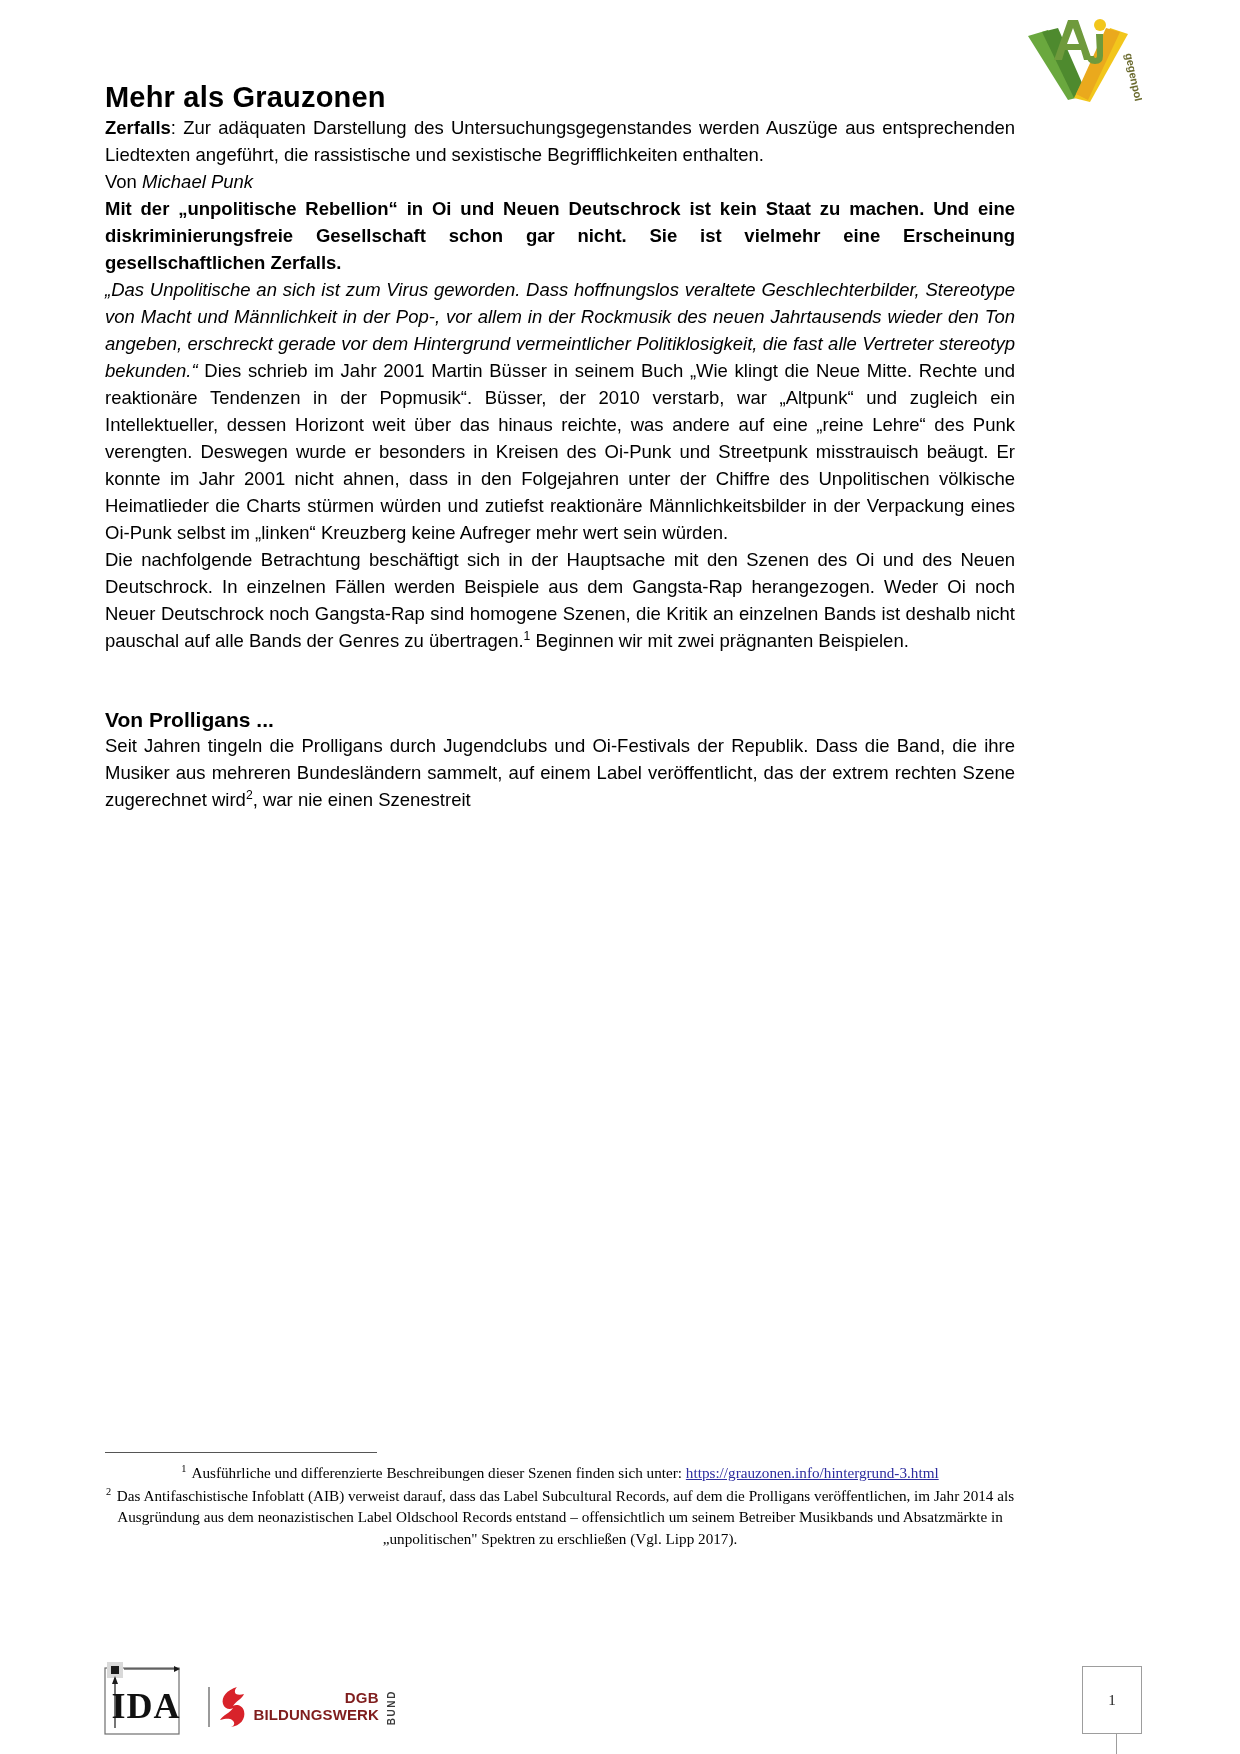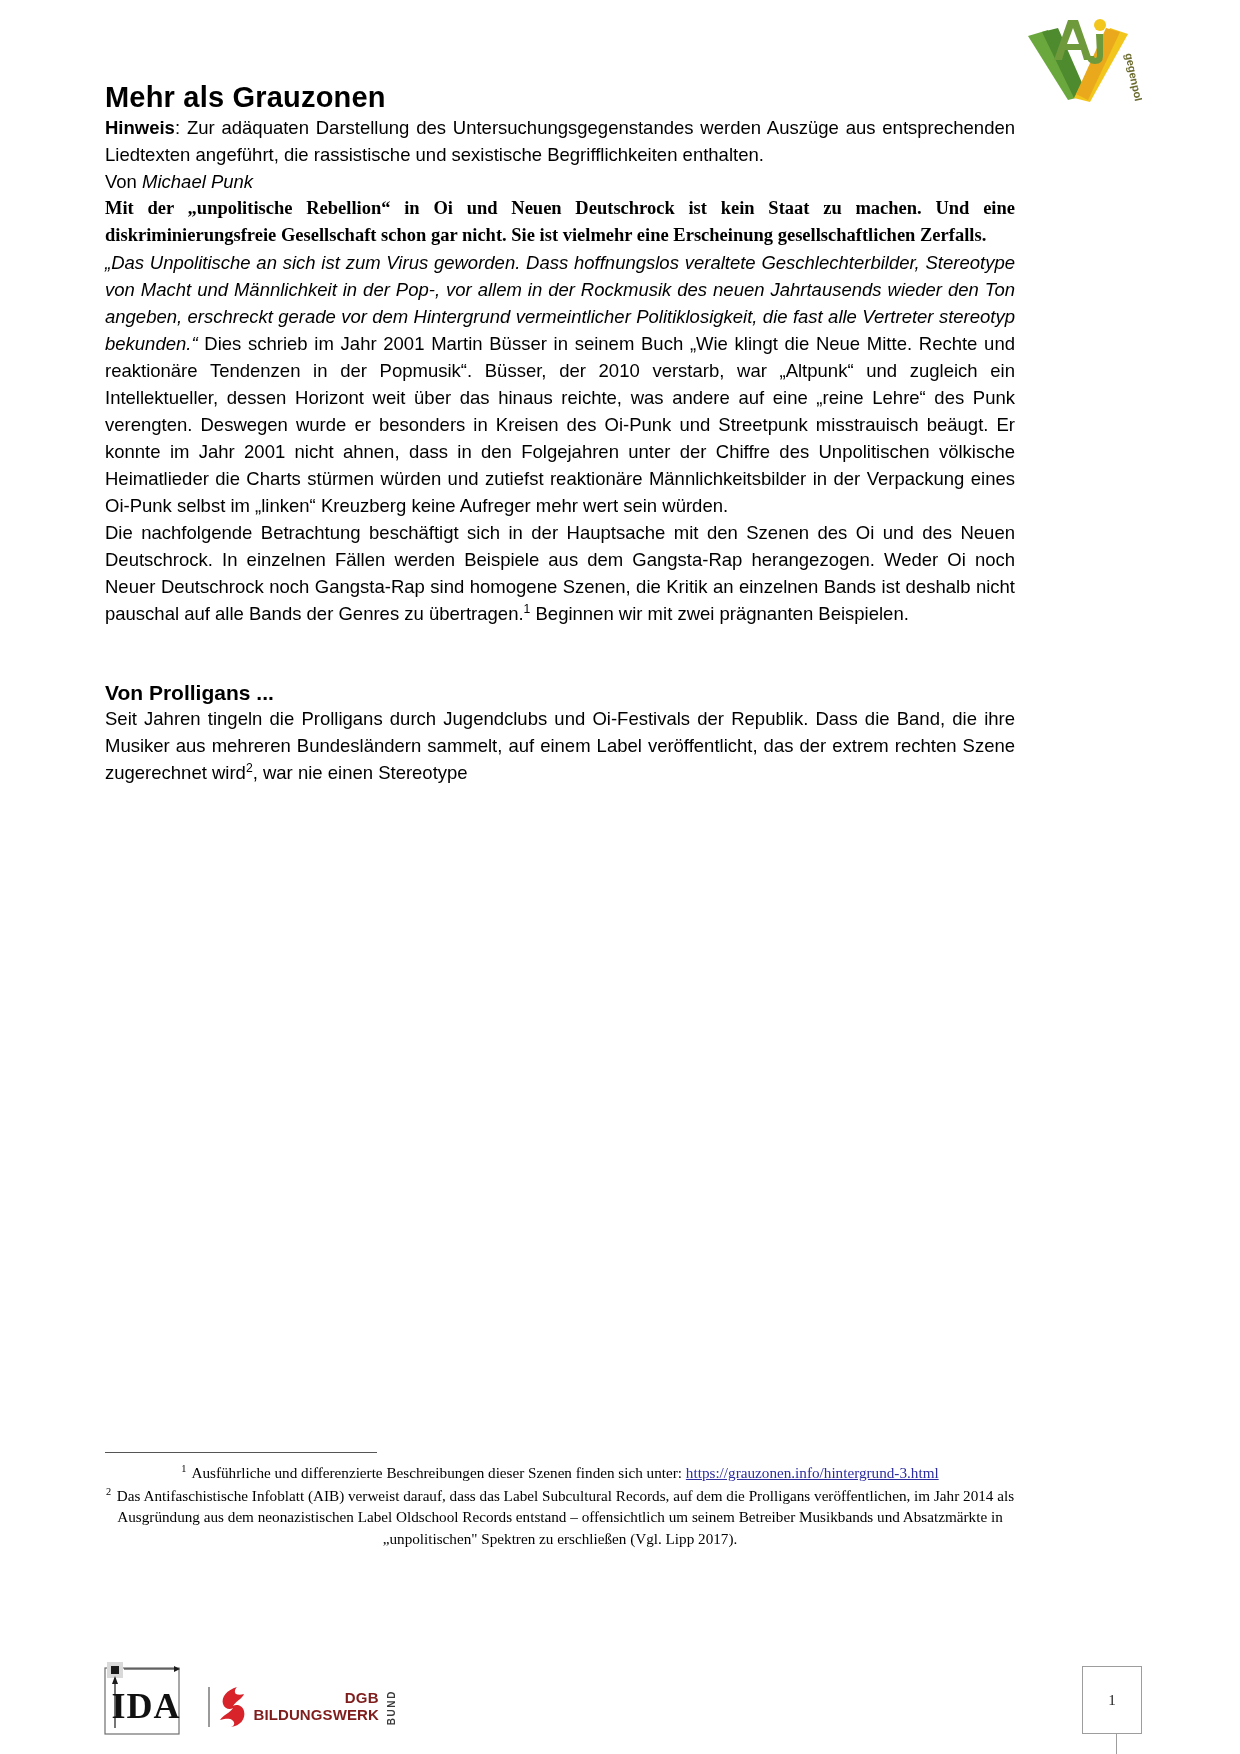--- a/index.html
+++ b/index.html
@@ -62,21 +62,20 @@
 
   .byline { margin-top: 48px; font-size: 19px; }
   .byline i { font-style: italic; }
 
   .lead {
     margin-top: 55px;
     font-weight: bold;
     font-size: 19px;
     line-height: 1.47;
     text-align: justify;
-    font-family: Liberation Serif, serif;
   }
 
   .quote-para { margin-top: 52px; }
   .quote-para i { font-style: italic; }
 
   .para-2 { margin-top: 50px; }
 
   h2.sub-head {
     margin: 0;
     padding-top: 54px;
@@ -215,33 +214,33 @@
       <circle cx="76" cy="17" r="6" fill="#f2c61c"></circle>
 
       <text x="101" y="46" fill="#6b6b2f" font-family="Liberation Sans, sans-serif" font-size="11" font-weight="bold" transform="rotate(78 101 46)">gegenpol</text>
     </svg>
   </div>
 
   <div class="content">
 
     <h1 class="doc-title">Mehr als Grauzonen</h1>
 
-    <p class="body-text note"><b>Hinweis</b><span>: Zur adäquaten Darstellung des Untersuchungsgegenstandes werden Auszüge aus entsprechenden Liedtexten angeführt, die rassistische und sexistische Begrifflichkeiten enthalten.</span></p>
+    <p class="body-text note"><b>Zerfalls</b><span>: Zur adäquaten Darstellung des Untersuchungsgegenstandes werden Auszüge aus entsprechenden Liedtexten angeführt, die rassistische und sexistische Begrifflichkeiten enthalten.</span></p>
 
     <p class="body-text byline"><span>Von </span><i>Michael Punk</i></p>
 
     <p class="body-text lead">Mit der „unpolitische Rebellion“ in Oi und Neuen Deutschrock ist kein Staat zu machen. Und eine diskriminierungsfreie Gesellschaft schon gar nicht. Sie ist vielmehr eine Erscheinung gesellschaftlichen Zerfalls.</p>
 
     <p class="body-text quote-para"><i>„Das Unpolitische an sich ist zum Virus geworden. Dass hoffnungslos veraltete Geschlechterbilder, Stereotype von Macht und Männlichkeit in der Pop-, vor allem in der Rockmusik des neuen Jahrtausends wieder den Ton angeben, erschreckt gerade vor dem Hintergrund vermeintlicher Politiklosigkeit, die fast alle Vertreter stereotyp bekunden.“</i><span> Dies schrieb im Jahr 2001 Martin Büsser in seinem Buch „Wie klingt die Neue Mitte. Rechte und reaktionäre Tendenzen in der Popmusik“. Büsser, der 2010 verstarb, war „Altpunk“ und zugleich ein Intellektueller, dessen Horizont weit über das hinaus reichte, was andere auf eine „reine Lehre“ des Punk verengten. Deswegen wurde er besonders in Kreisen des Oi-Punk und Streetpunk misstrauisch beäugt. Er konnte im Jahr 2001 nicht ahnen, dass in den Folgejahren unter der Chiffre des Unpolitischen völkische Heimatlieder die Charts stürmen würden und zutiefst reaktionäre Männlichkeitsbilder in der Verpackung eines Oi-Punk selbst im „linken“ Kreuzberg keine Aufreger mehr wert sein würden.</span></p>
 
     <p class="body-text para-2"><span>Die nachfolgende Betrachtung beschäftigt sich in der Hauptsache mit den Szenen des Oi und des Neuen Deutschrock. In einzelnen Fällen werden Beispiele aus dem Gangsta-Rap herangezogen. Weder Oi noch Neuer Deutschrock noch Gangsta-Rap sind homogene Szenen, die Kritik an einzelnen Bands ist deshalb nicht pauschal auf alle Bands der Genres zu übertragen.</span><sup class="fn-ref">1</sup><span> Beginnen wir mit zwei prägnanten Beispielen.</span></p>
 
     <h2 class="sub-head">Von Prolligans ...</h2>
 
-    <p class="body-text para-3"><span>Seit Jahren tingeln die Prolligans durch Jugendclubs und Oi-Festivals der Republik. Dass die Band, die ihre Musiker aus mehreren Bundesländern sammelt, auf einem Label veröffentlicht, das der extrem rechten Szene zugerechnet wird</span><sup class="fn-ref">2</sup><span>, war nie einen Stereotype</span></p>
+    <p class="body-text para-3"><span>Seit Jahren tingeln die Prolligans durch Jugendclubs und Oi-Festivals der Republik. Dass die Band, die ihre Musiker aus mehreren Bundesländern sammelt, auf einem Label veröffentlicht, das der extrem rechten Szene zugerechnet wird</span><sup class="fn-ref">2</sup><span>, war nie einen Szenestreit</span></p>
 
   </div>
 
   <div class="footnotes">
     <div class="fn-rule"></div>
 
     <p class="footnote"><sup>1</sup><span> Ausführliche und differenzierte Beschreibungen dieser Szenen finden sich unter: </span><a class="fn-link" href="#">https://grauzonen.info/hintergrund-3.html</a></p>
 
     <p class="footnote"><sup>2</sup><span> Das Antifaschistische Infoblatt (AIB) verweist darauf, dass das Label Subcultural Records, auf dem die Prolligans veröffentlichen, im Jahr 2014 als Ausgründung aus dem neonazistischen Label Oldschool Records entstand – offensichtlich um seinem Betreiber Musikbands und Absatzmärkte in „unpolitischen" Spektren zu erschließen (Vgl. Lipp 2017).</span></p>
   </div>

